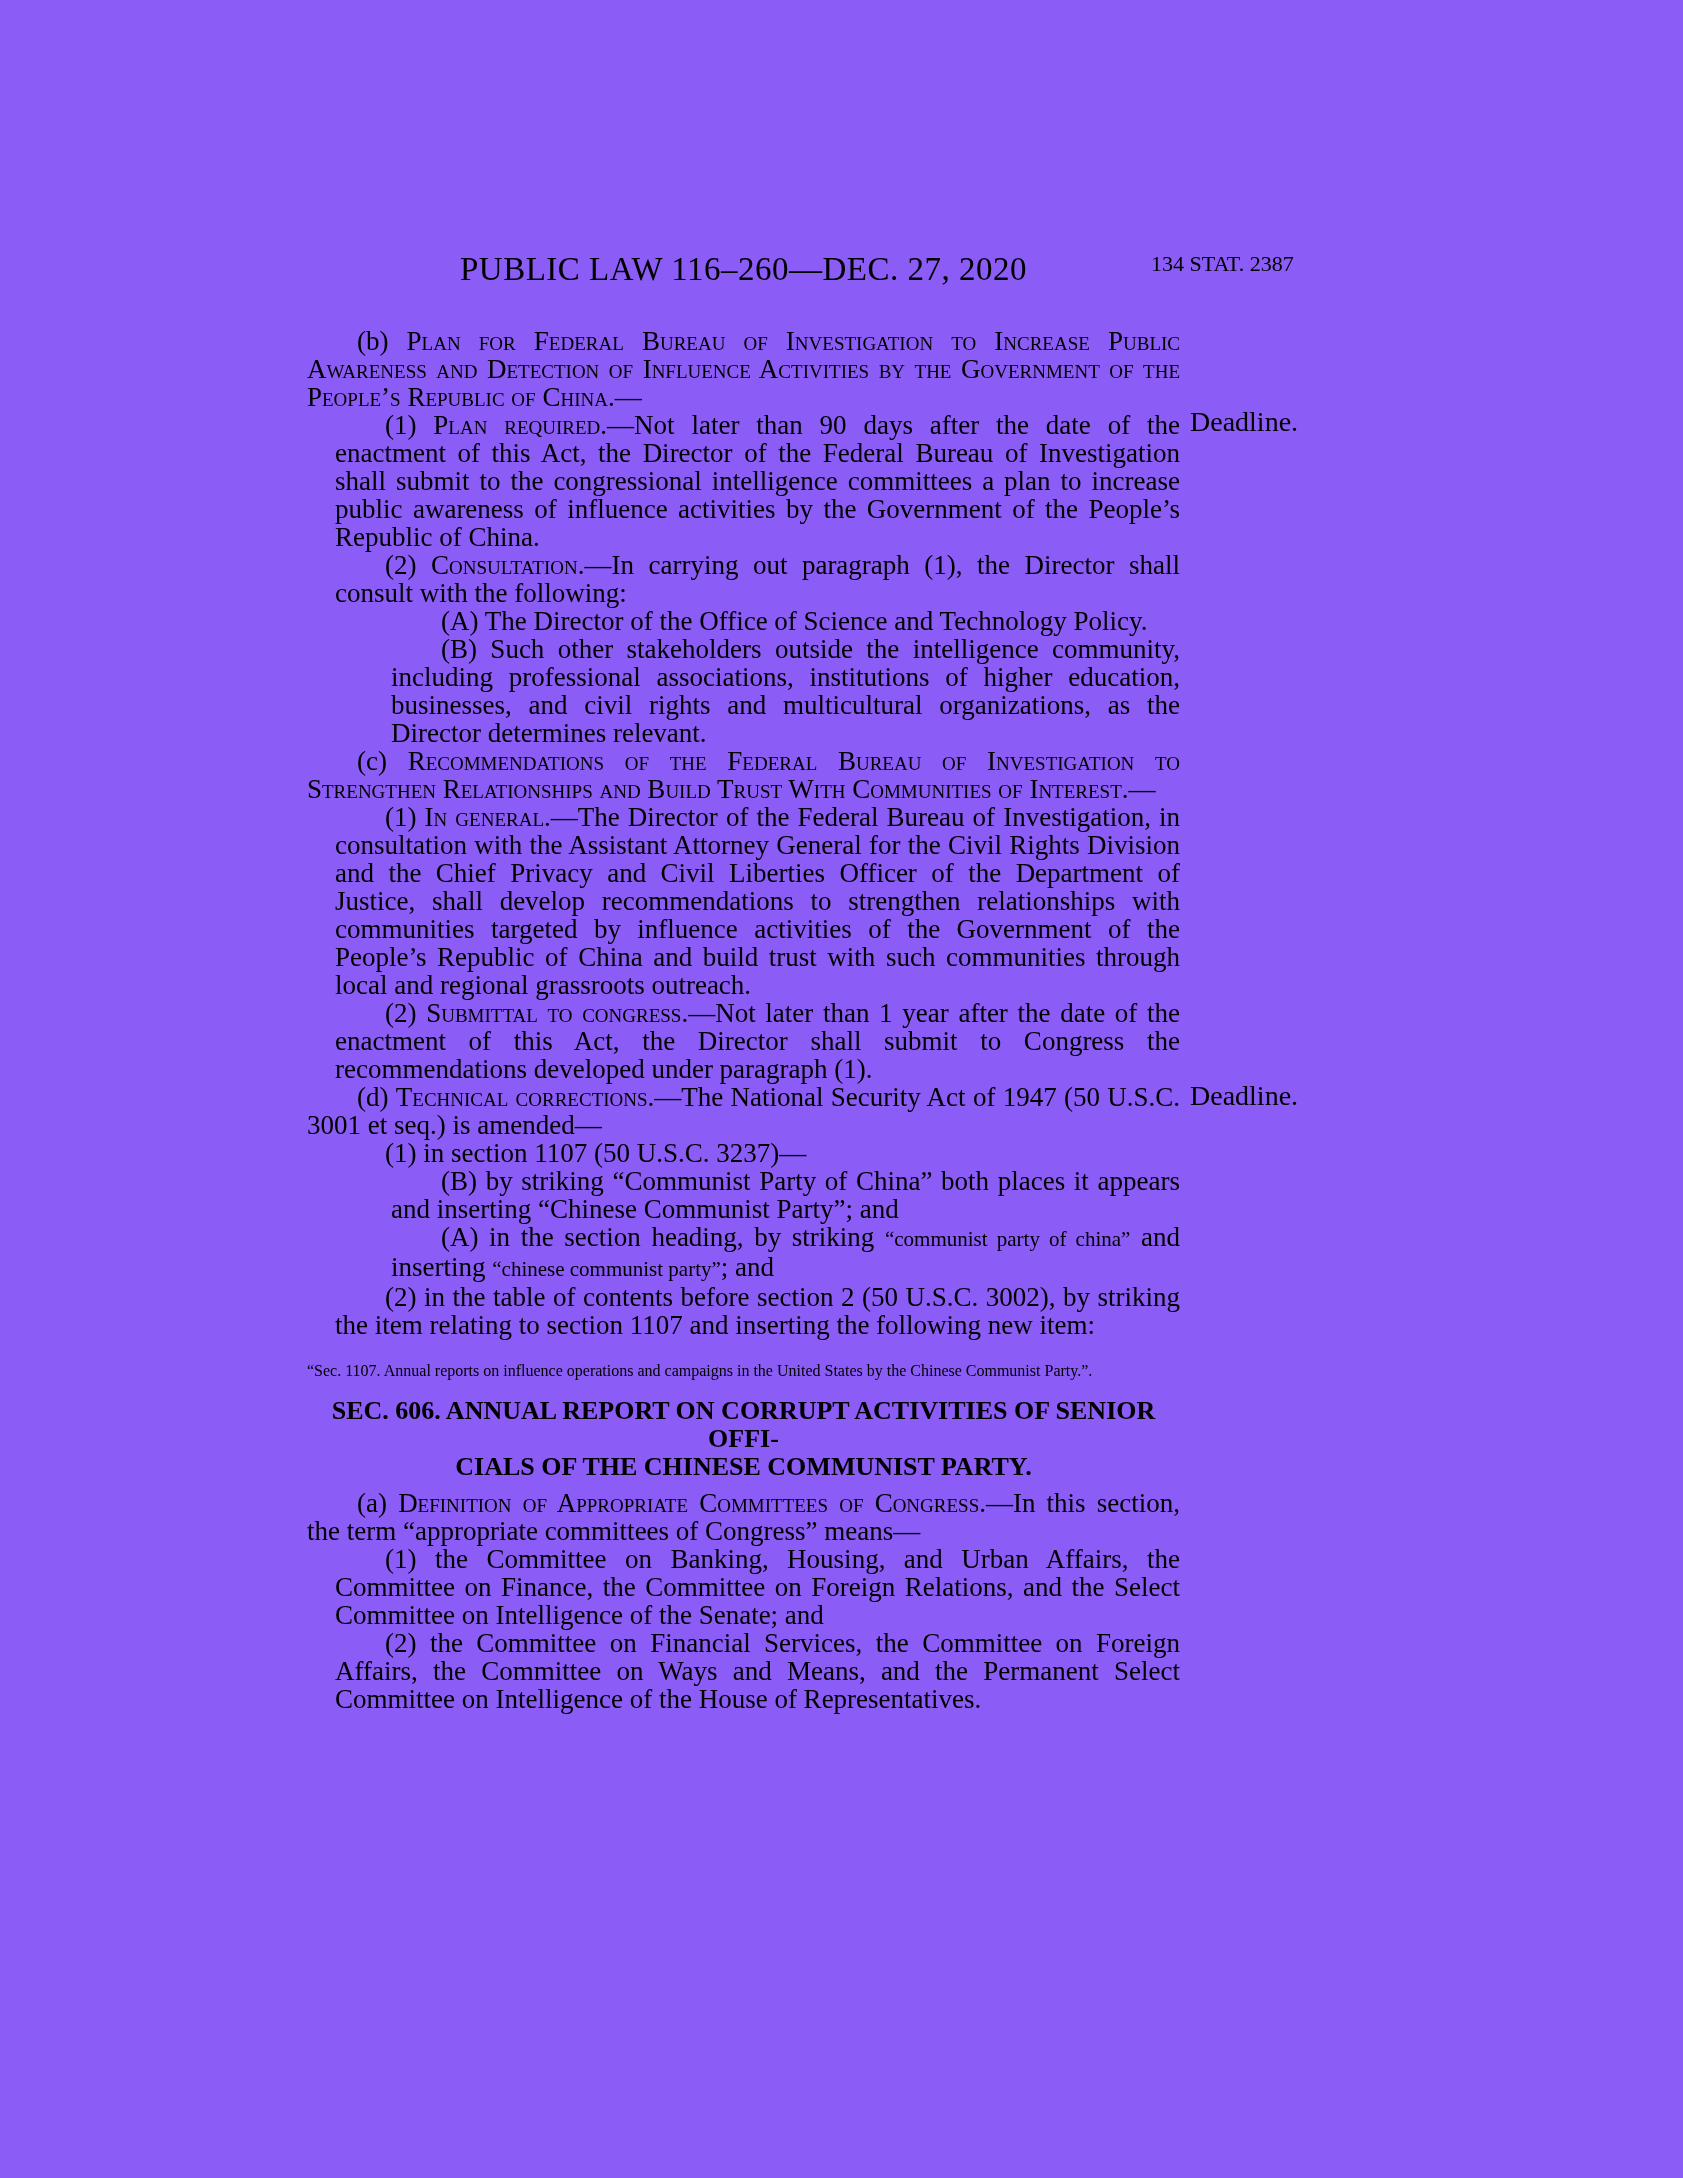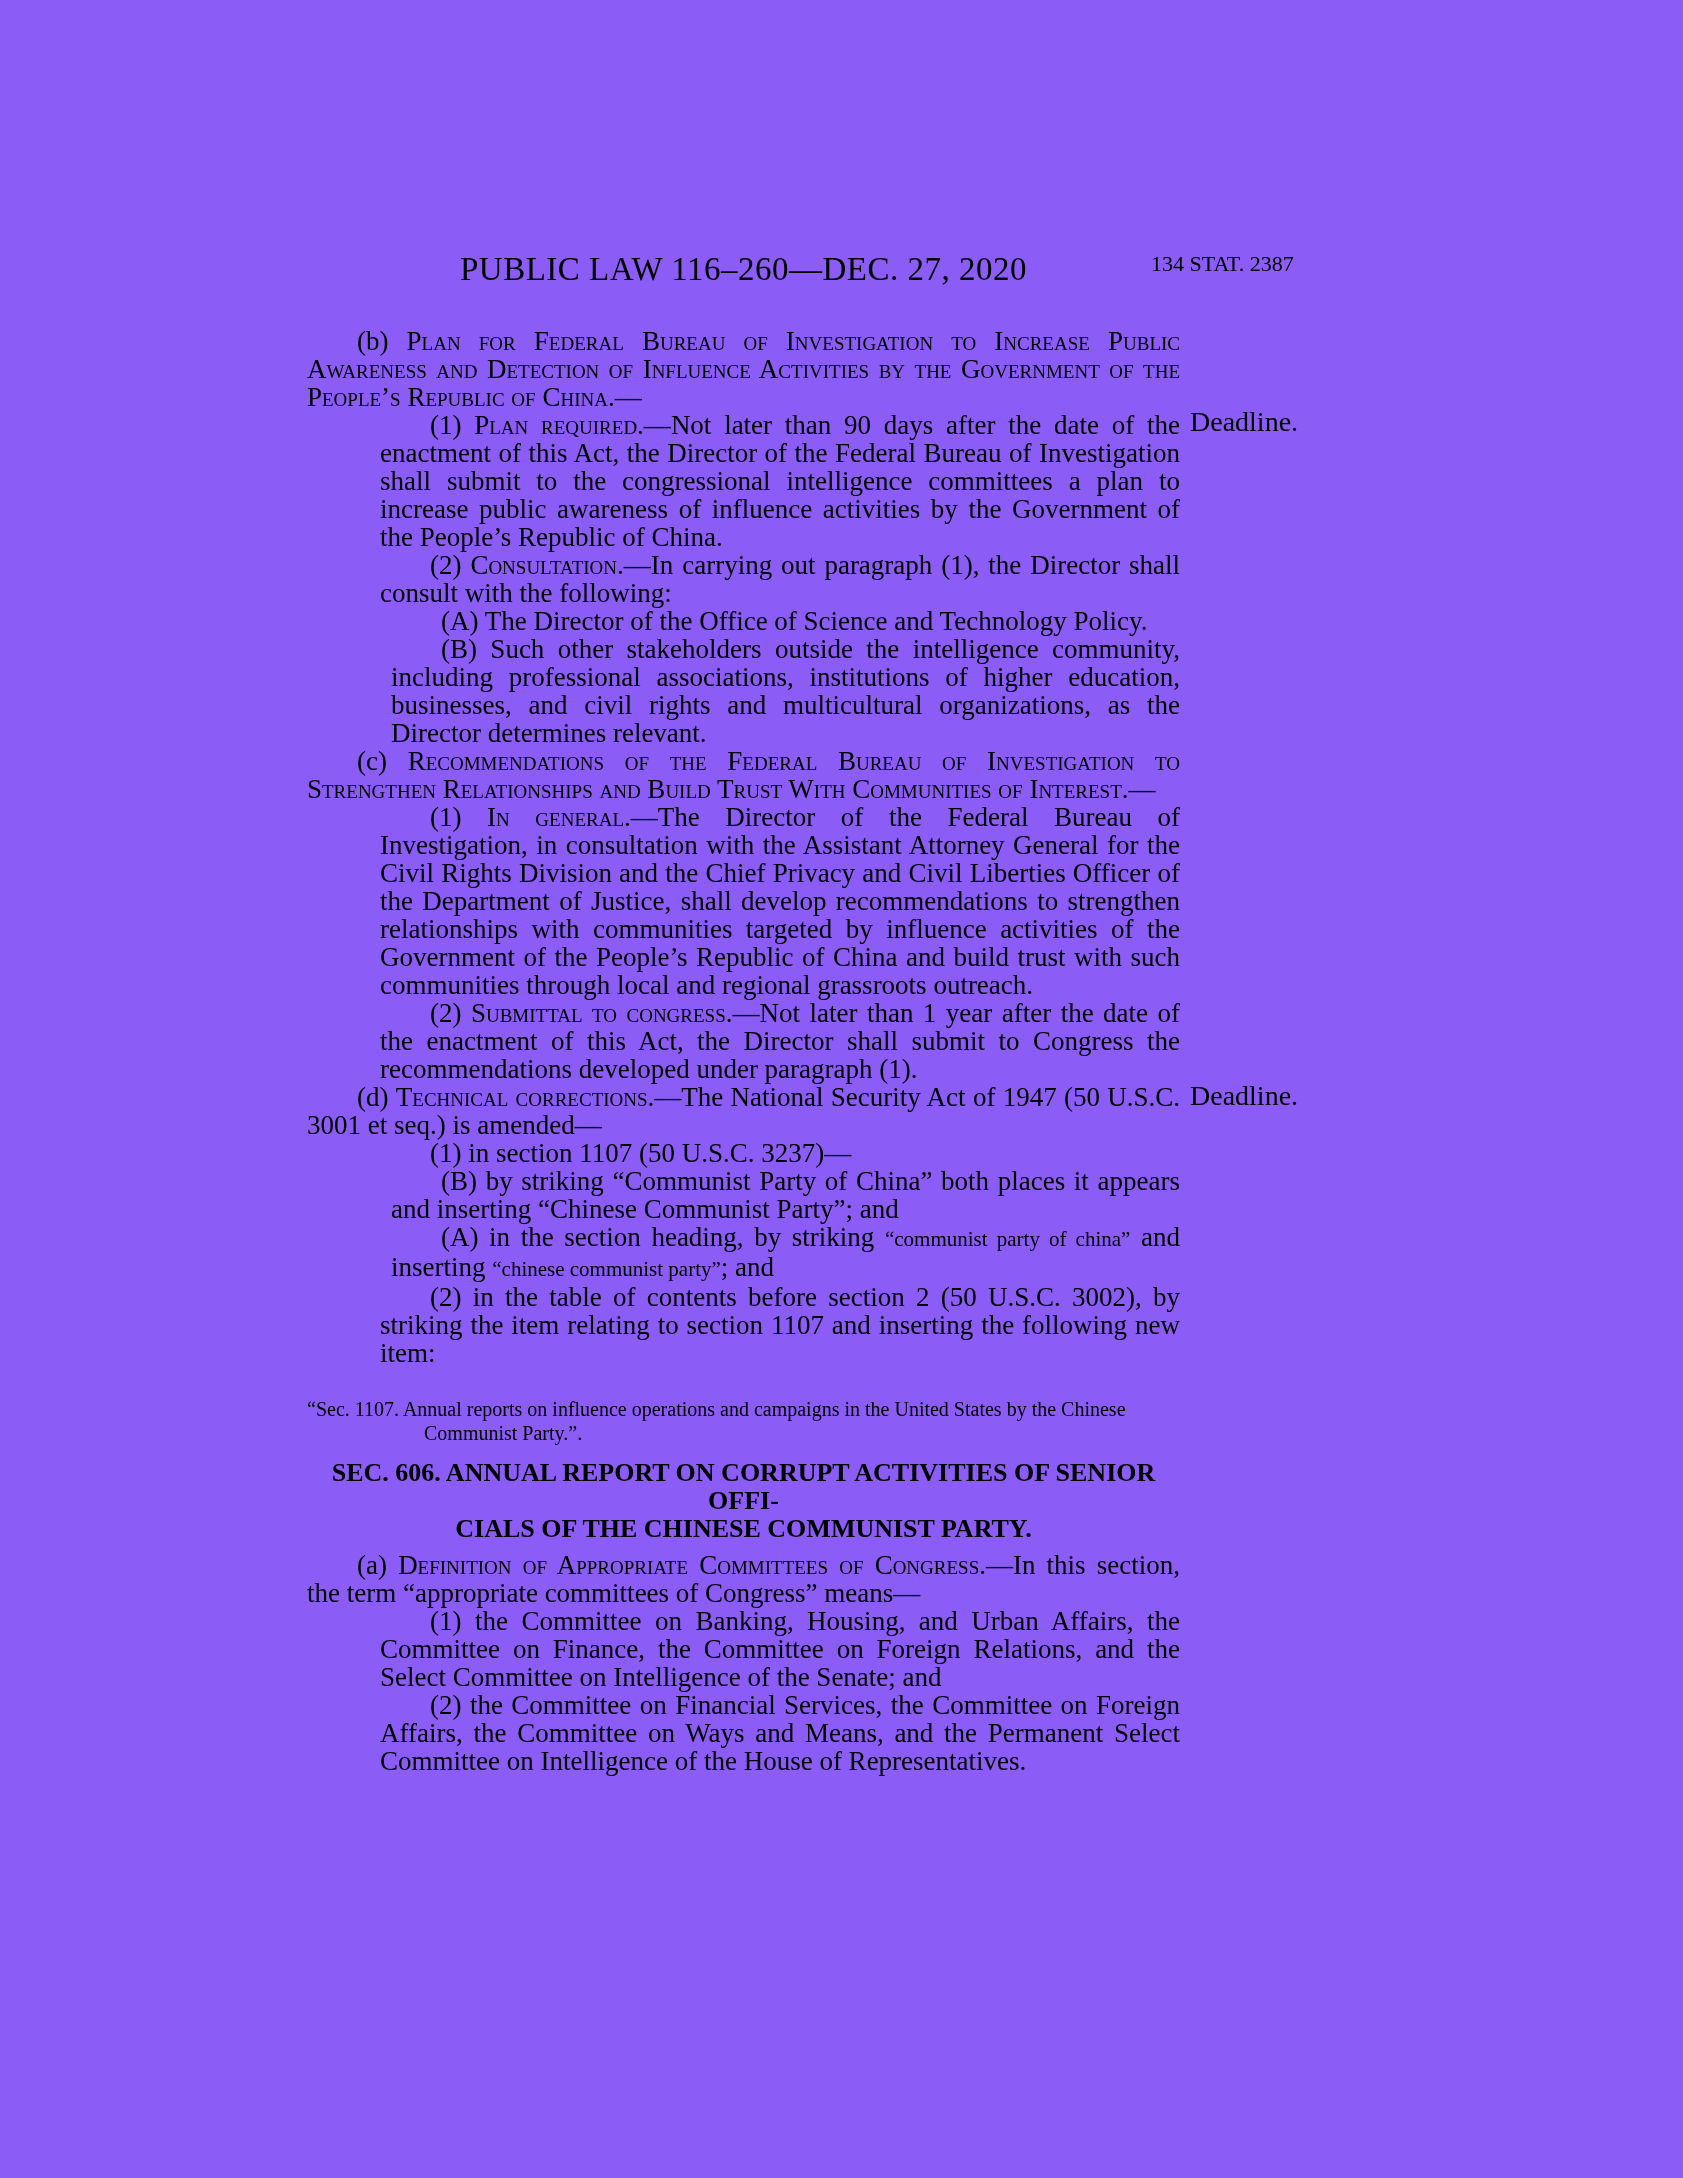--- a/index.html
+++ b/index.html
@@ -33,27 +33,27 @@
     position: absolute;
     top: 327px;
     left: 307px;
     width: 873px;
     font-size: 27px;
     line-height: 28px;
     text-align: justify;
   }
   .para { margin: 0; }
   .lvl-b { text-indent: 50px; }
-  .lvl-1 { margin-left: 73px; text-indent: 50px; }
+  .lvl-1 { margin-left: 28px; text-indent: 50px; }
   .lvl-A { margin-left: 84px; text-indent: 50px; }
   .run-sc { font-variant: small-caps; }
   .run-small { font-size: 21px; }
   .toc {
-    margin-top: 30px;
-    font-size: 20px;
+    margin-top: 20px;
+    font-size: 16px;
     line-height: 24px;
     padding-left: 117px;
     text-indent: -117px;
     text-align: left;
   }
   .sec-heading {
     margin-top: 14px;
     margin-bottom: 8px;
     font-weight: bold;
     font-size: 26px;

